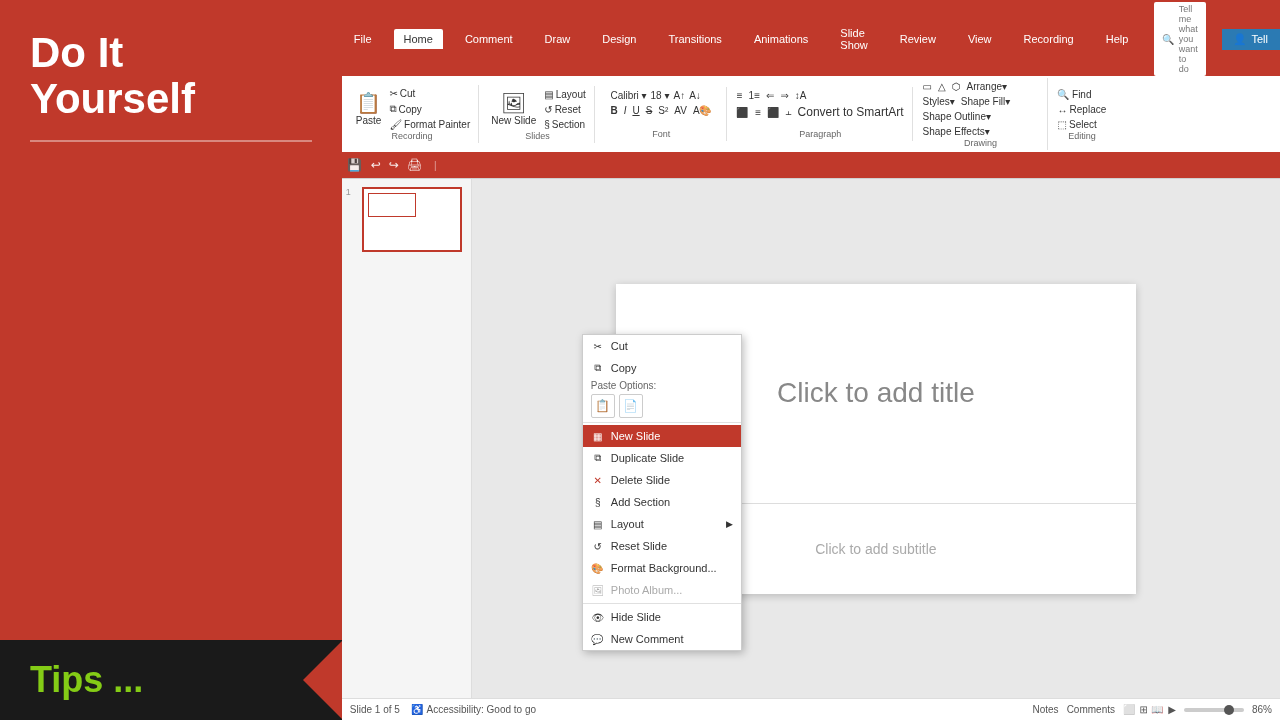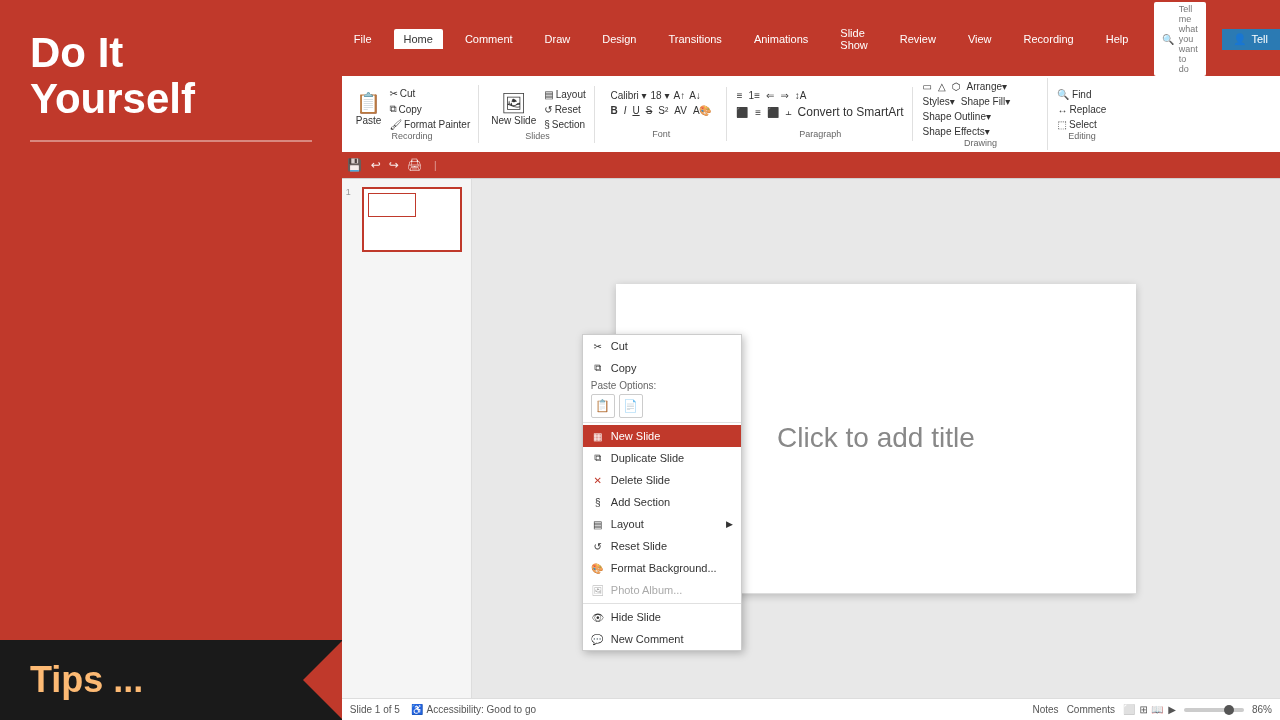--- a/index.html
+++ b/index.html
@@ -51,21 +51,21 @@
       background: #1a1a1a;
       height: 80px;
       display: flex;
       align-items: center;
       padding-left: 30px;
       position: relative;
     }
     .tips-text {
       font-size: 36px;
       font-weight: 900;
-      color: #fdba74;
+      color: #84cc16;
     }
     .chevron-shape {
       position: absolute;
       right: -1px;
       top: 0;
       width: 0;
       height: 0;
       border-top: 40px solid transparent;
       border-bottom: 40px solid transparent;
       border-right: 40px solid #c0392b;
@@ -520,20 +520,23 @@
           <div class="slide-thumb-inner"></div>
         </div>
       </div>
     </div>
 
     <div class="main-slide-area" style="position:relative;">
       <div class="slide-canvas">
         <div class="slide-title-area">
           <span class="slide-title-text">Click to add title</span>
         </div>
+        <div class="slide-subtitle-area">
+          <span class="slide-subtitle-text">Click to add subtitle</span>
+        </div>
       </div>
 
       <div class="context-menu">
         <div class="ctx-item">
           <span class="ctx-icon">✂</span>
           <span>Cut</span>
         </div>
         <div class="ctx-item">
           <span class="ctx-icon">⧉</span>
           <span>Copy</span>

